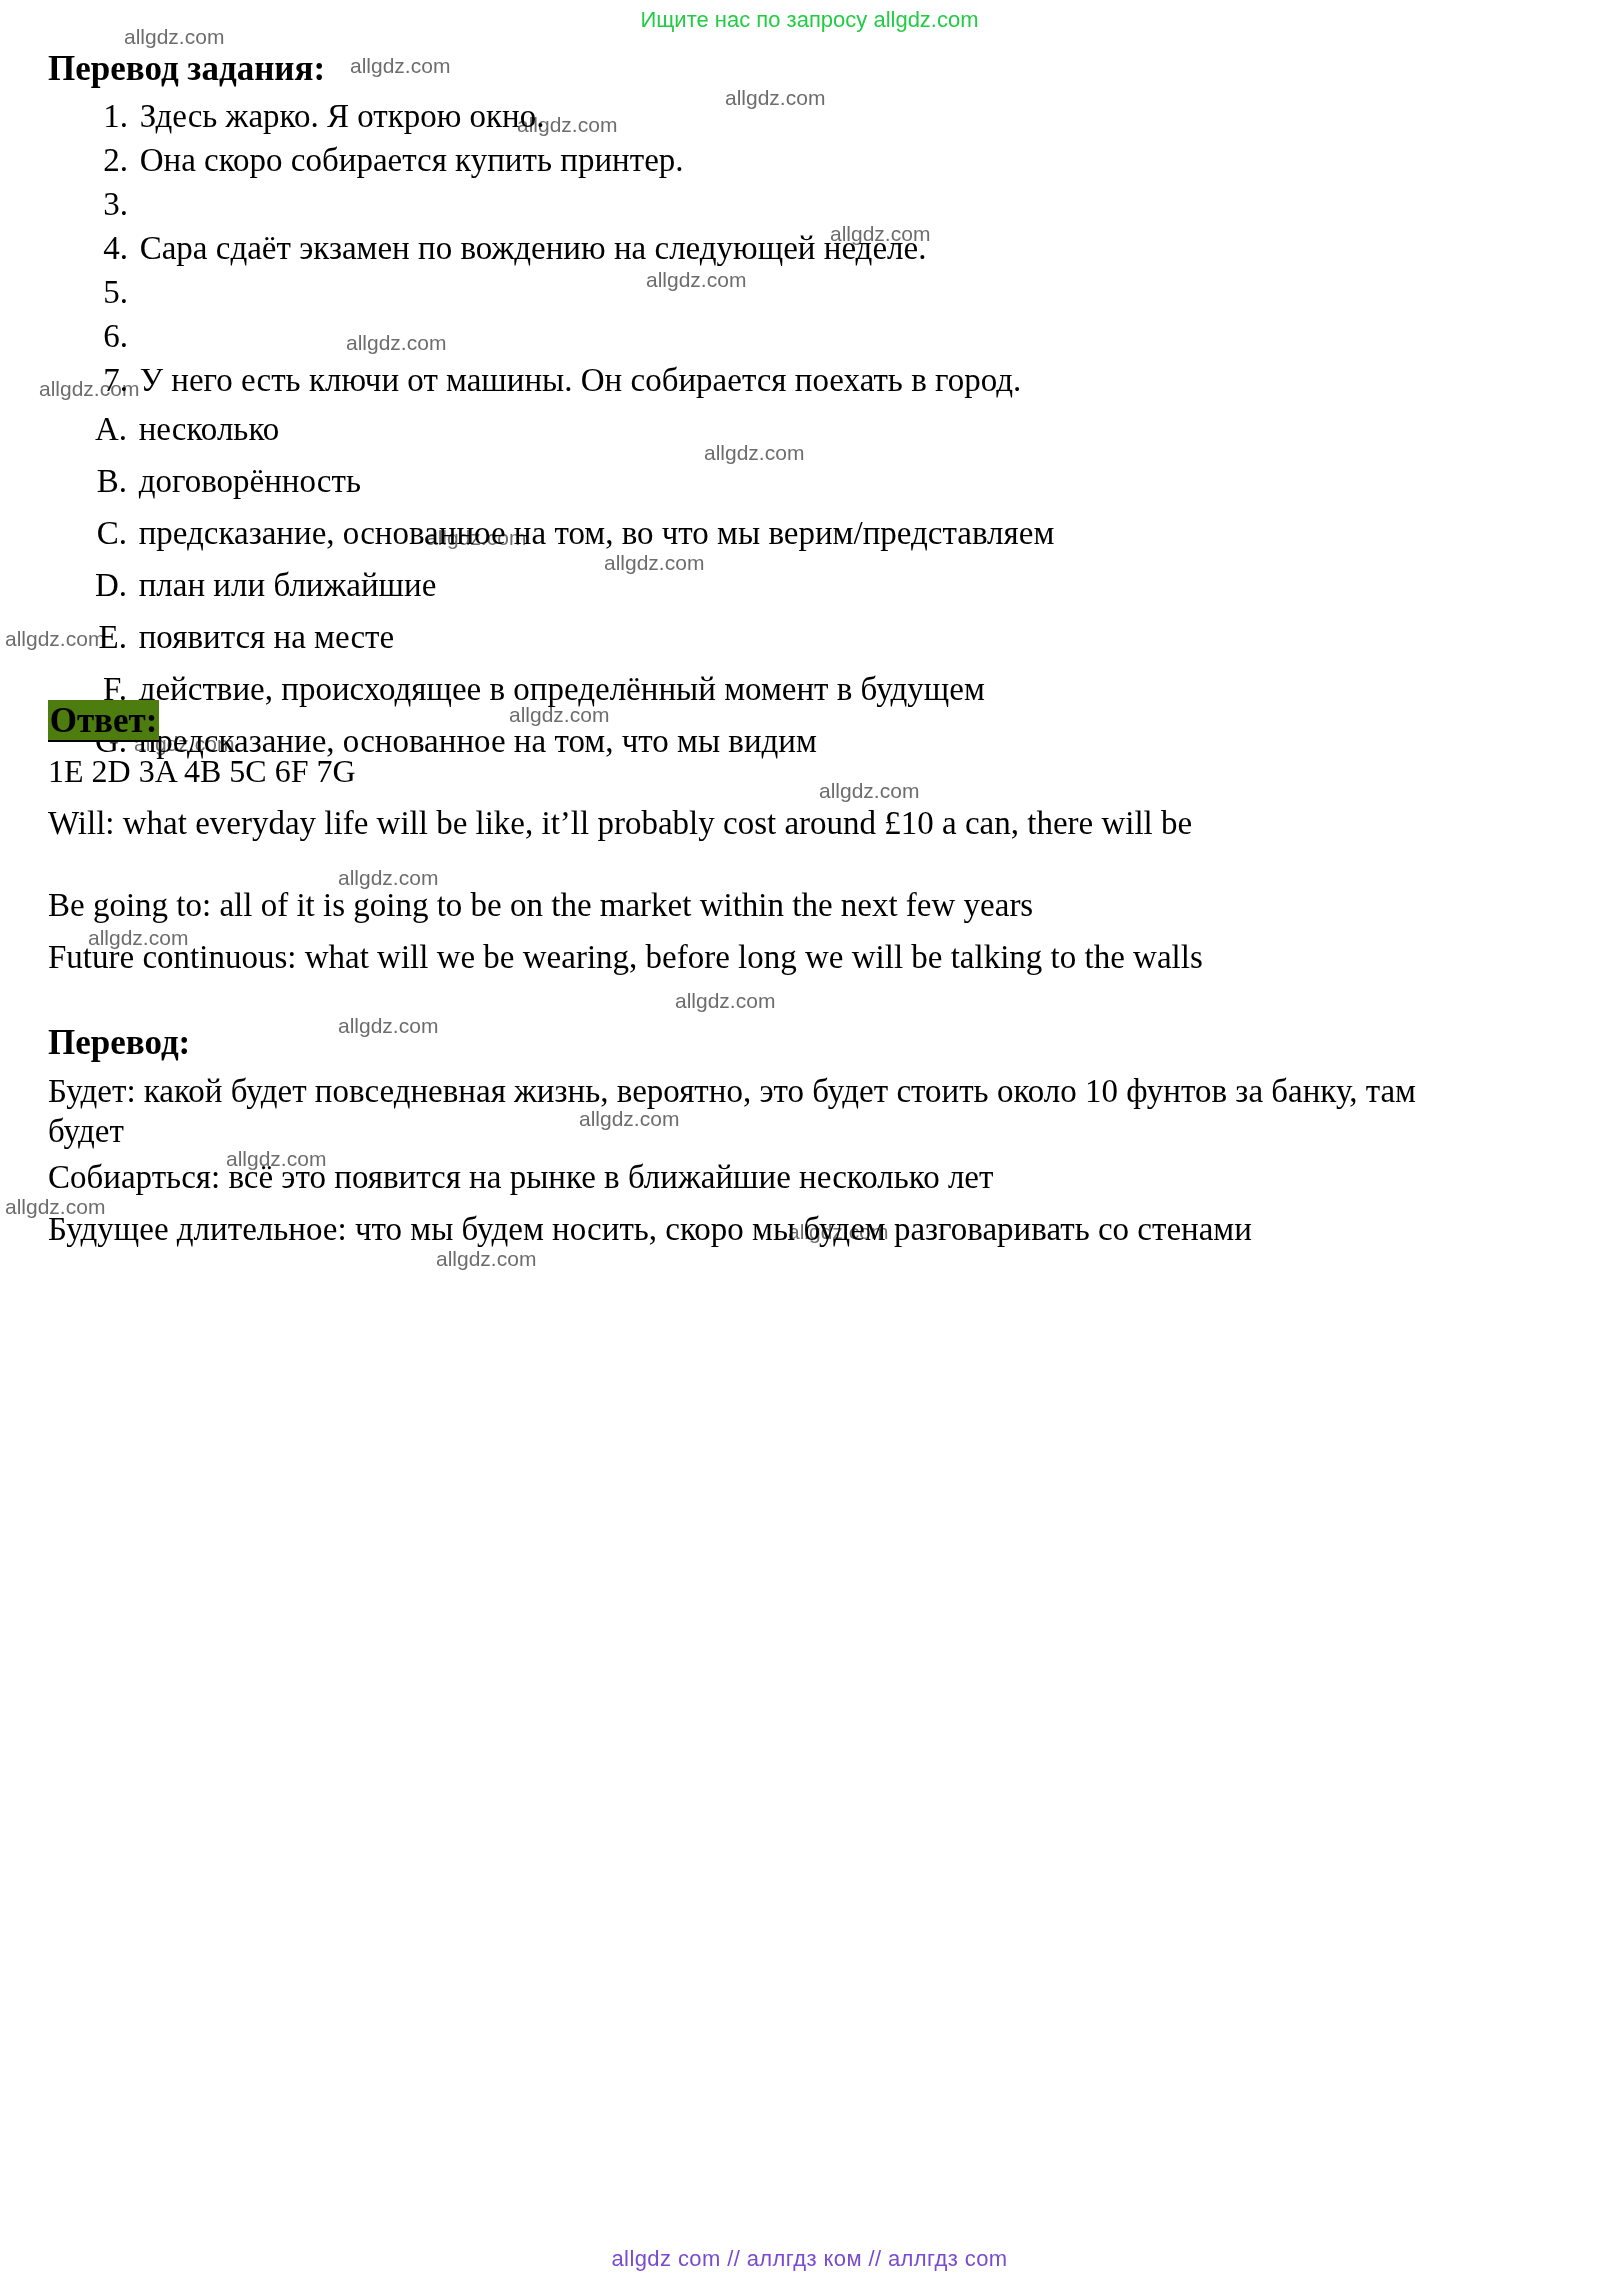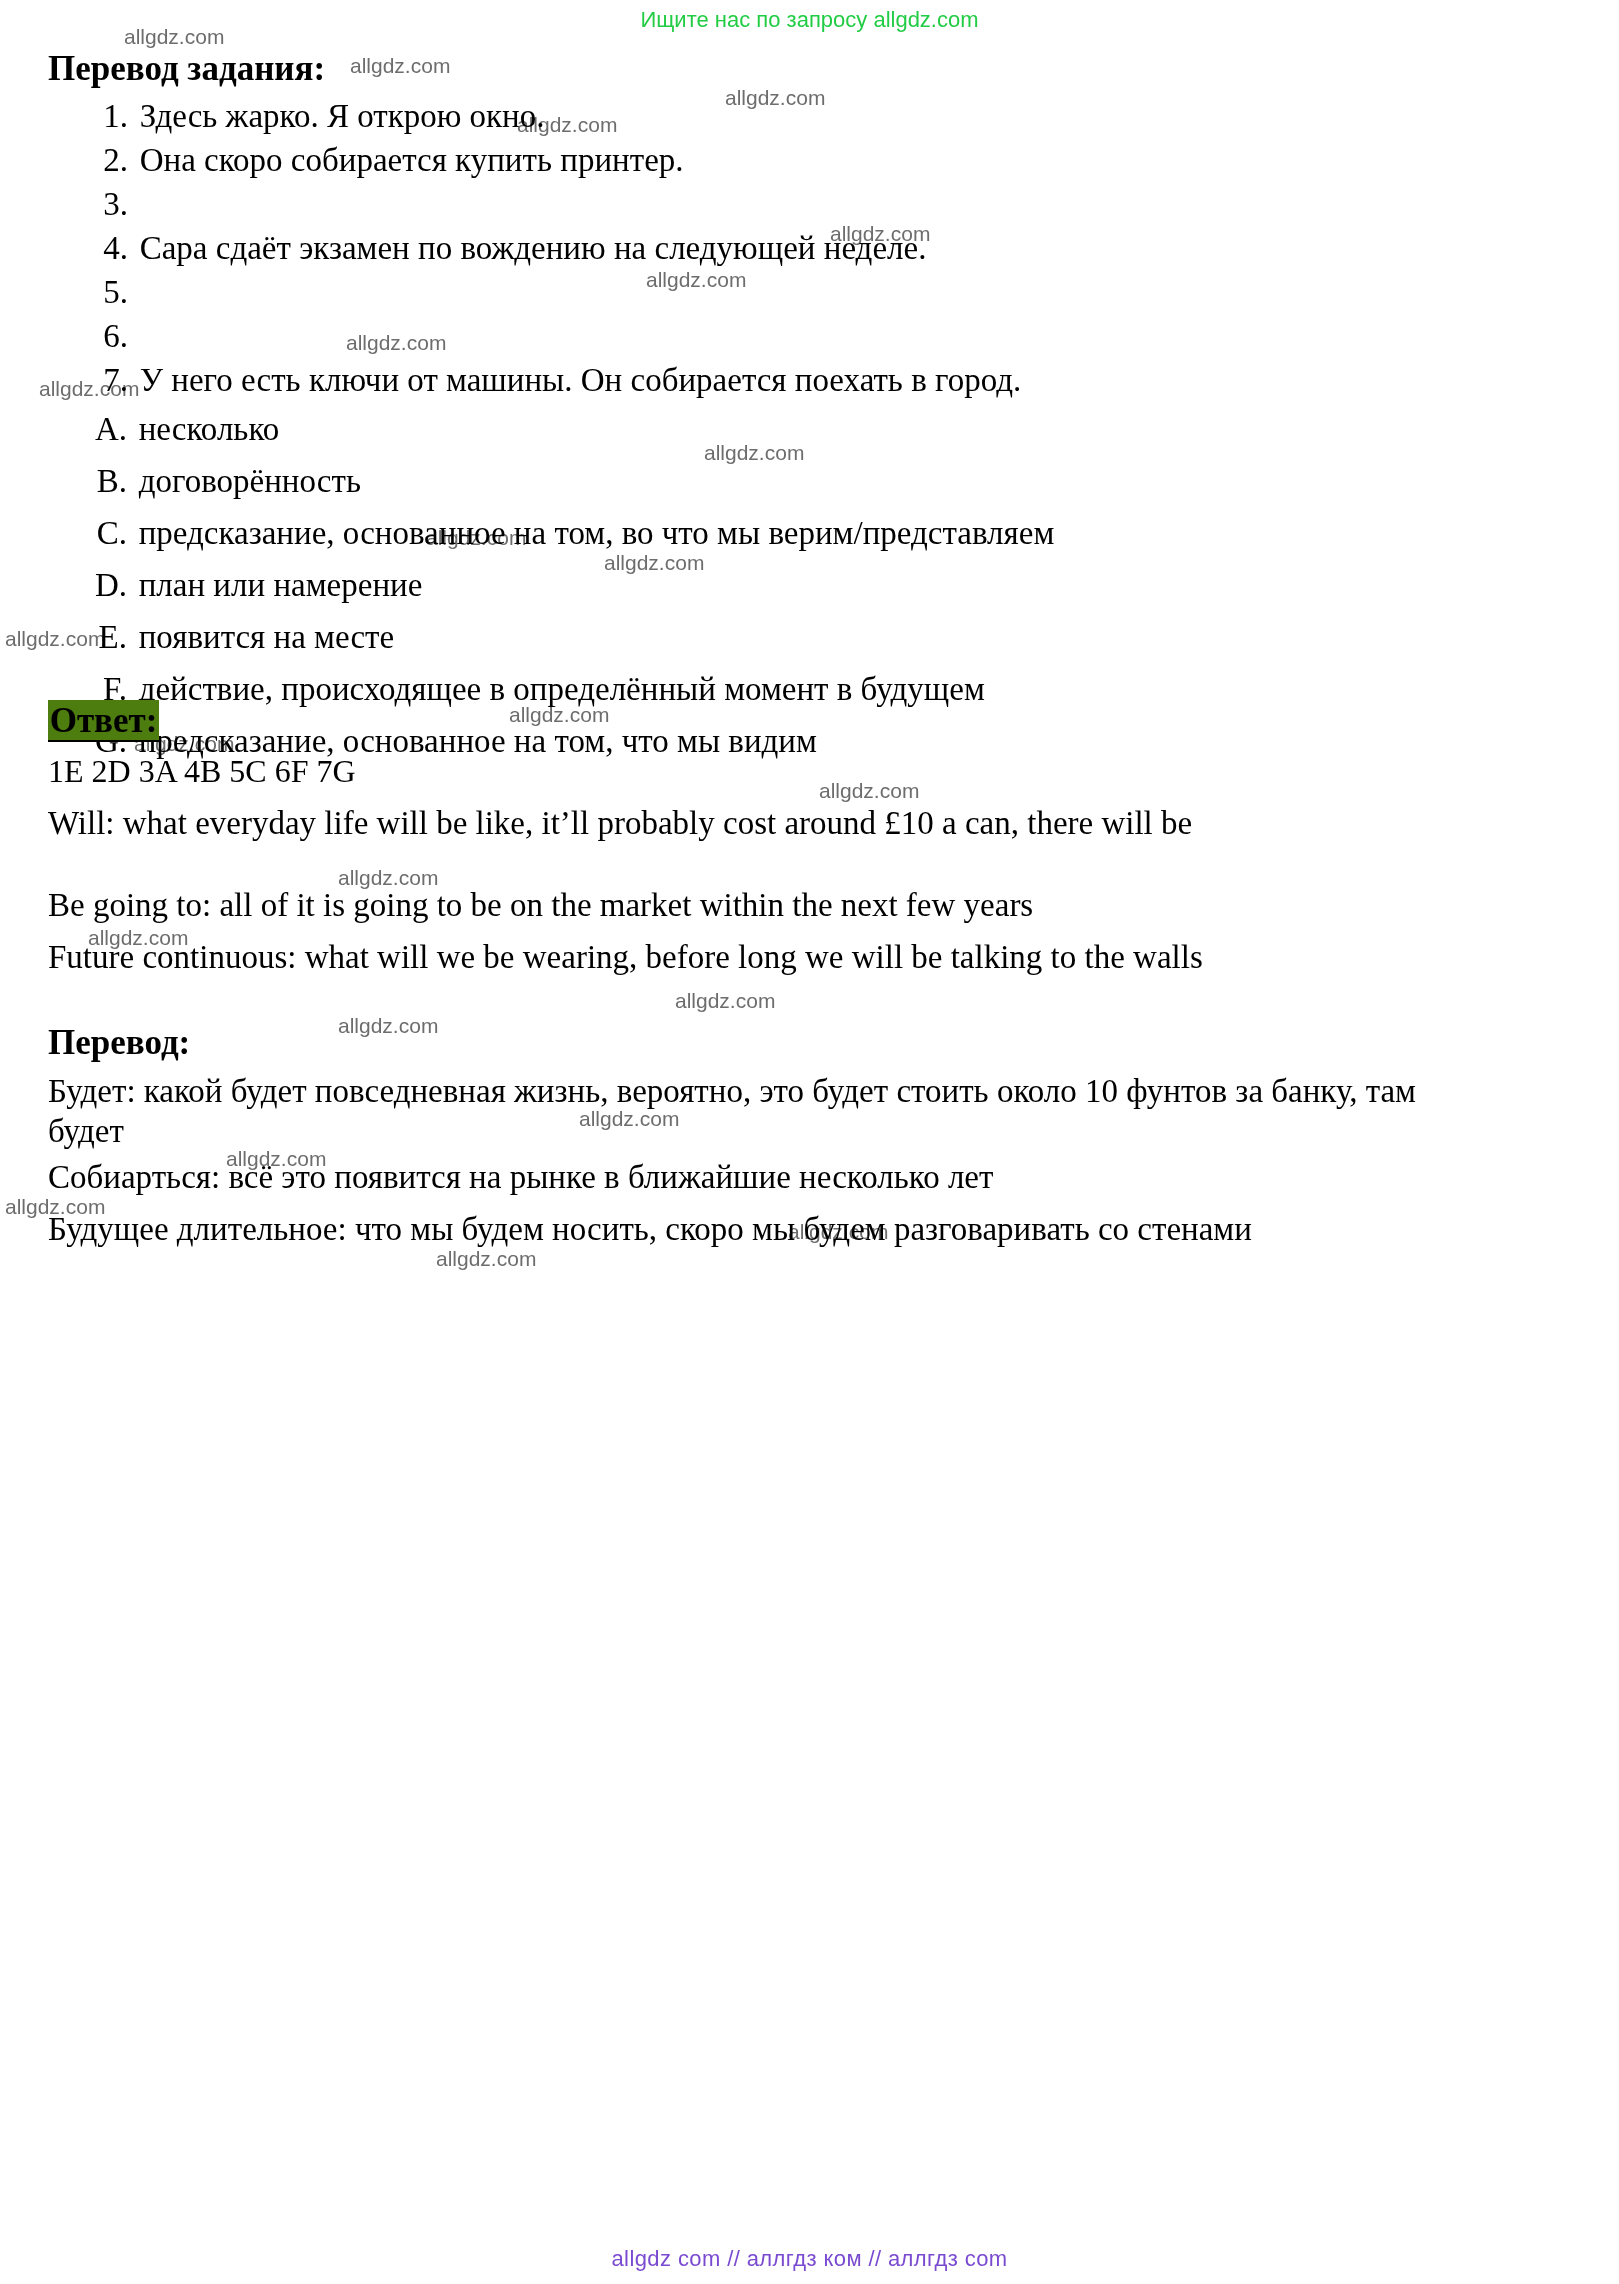--- a/index.html
+++ b/index.html
@@ -231,21 +231,21 @@
       <div class="row">
         <span class="marker">B.</span>
         <span class="txt">договорённость</span>
       </div>
       <div class="row">
         <span class="marker">C.</span>
         <span class="txt">предсказание, основанное на том, во что мы верим/представляем</span>
       </div>
       <div class="row">
         <span class="marker">D.</span>
-        <span class="txt">план или намерение</span>
+        <span class="txt">план или ближайшие</span>
       </div>
       <div class="row">
         <span class="marker">E.</span>
         <span class="txt">появится на месте</span>
       </div>
       <div class="row wide">
         <span class="marker">F.</span>
         <span class="txt">действие, происходящее в определённый момент в будущем</span>
       </div>
       <div class="row wide">

